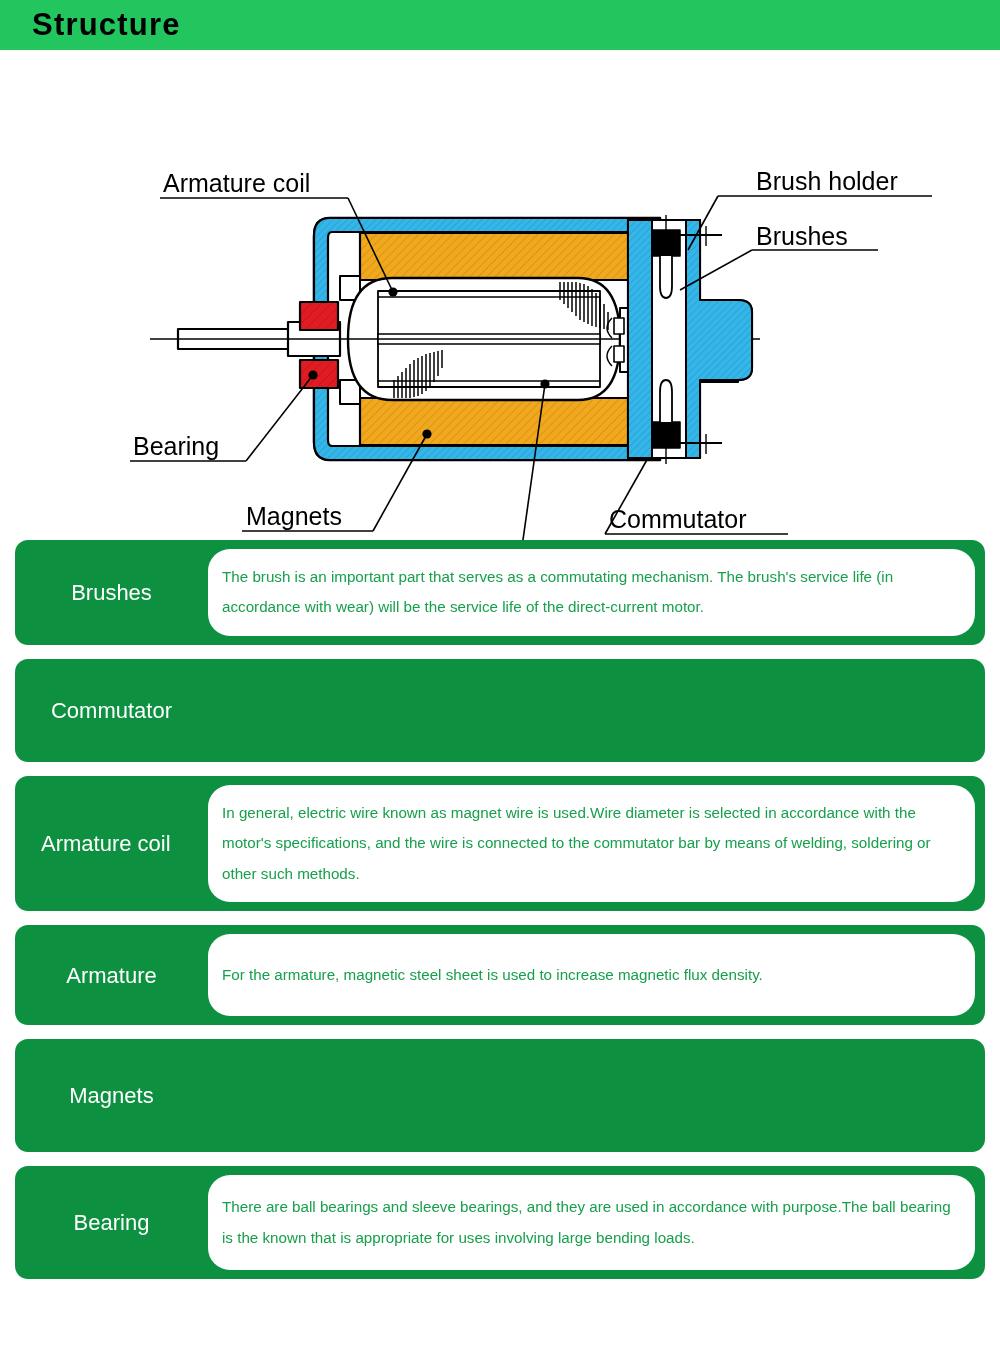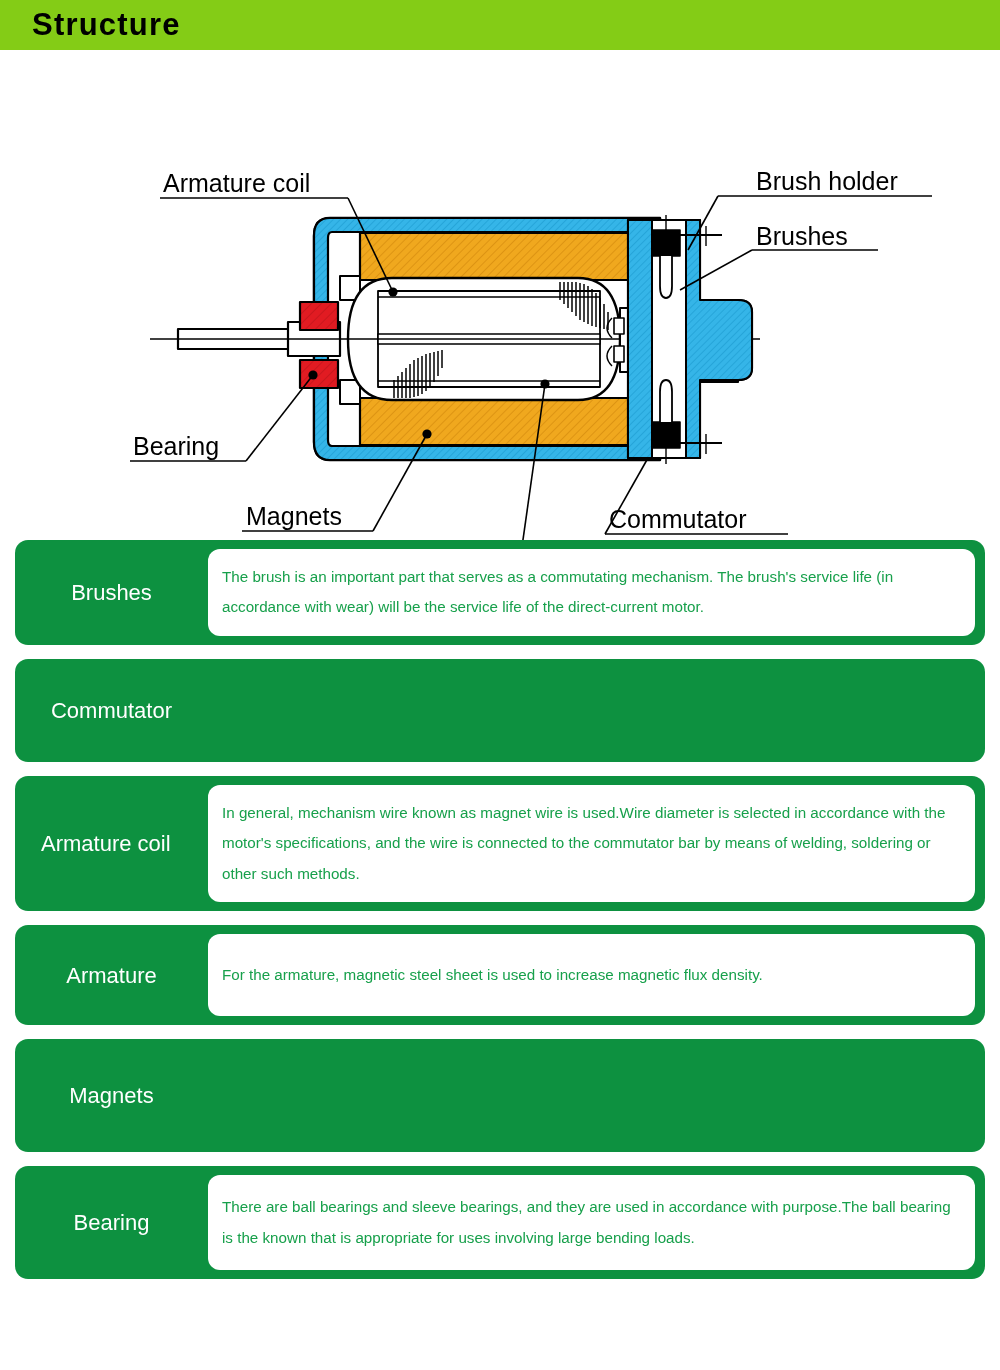--- a/index.html
+++ b/index.html
@@ -7,21 +7,21 @@
   body {
     width: 1000px; height: 1370px;
     background: #ffffff;
     font-family: "Liberation Sans", sans-serif;
     overflow: hidden;
   }
 
   
   .banner {
     width: 1000px; height: 50px;
-    background: #84cc16;
+    background: #22c55e;
     display: flex; align-items: center;
   }
   .banner-title {
     font-size: 31px;
     font-weight: bold;
     color: #000000;
     letter-spacing: 1.2px;
     padding-left: 32px;
   }
 
@@ -56,21 +56,21 @@
     color: #ffffff;
     font-size: 22px;
     line-height: 1.32;
     text-align: center;
     padding: 6px 8px;
   }
   .card-label.two-line { text-align: left; padding-left: 26px; justify-content: flex-start; }
   .card-body {
     flex: 1 1 auto;
     background: #ffffff;
-    border-radius: 12px;
+    border-radius: 22px;
     margin: 9px 10px 9px 0;
     padding: 13px 16px 13px 14px;
     color: #17A04B;
     font-size: 15.2px;
     line-height: 2.0;
     display: flex;
     align-items: center;
   }
   .card-body.centered { line-height: 1.6; }
   .card-body p { margin: 0; }
@@ -268,21 +268,21 @@
     </div>
   </div>
 
   <div class="card h2">
     <div class="card-label">Commutator</div>
   </div>
 
   <div class="card h3">
     <div class="card-label two-line">Armature coil</div>
     <div class="card-body">
-      <p>In general, mechanism wire known as magnet wire is used.Wire diameter is selected in accordance with the motor's specifications, and the wire is connected to the commutator bar by means of welding, soldering or other such methods.</p>
+      <p>In general, electric wire known as magnet wire is used.Wire diameter is selected in accordance with the motor's specifications, and the wire is connected to the commutator bar by means of welding, soldering or other such methods.</p>
     </div>
   </div>
 
   <div class="card h1">
     <div class="card-label">Armature</div>
     <div class="card-body centered">
       <p>For the armature, magnetic steel sheet is used to increase magnetic flux density.</p>
     </div>
   </div>
 

